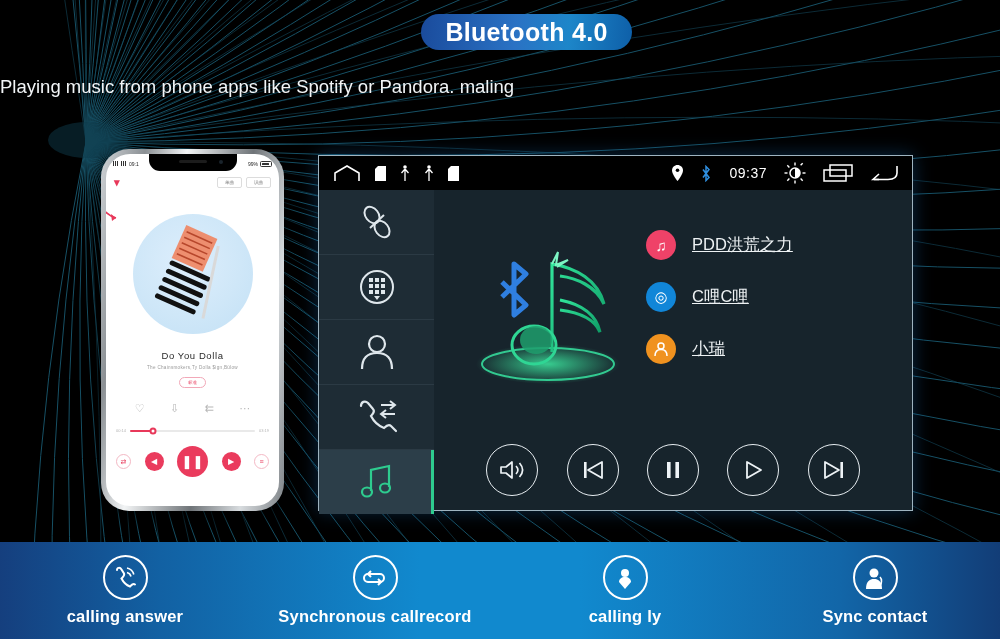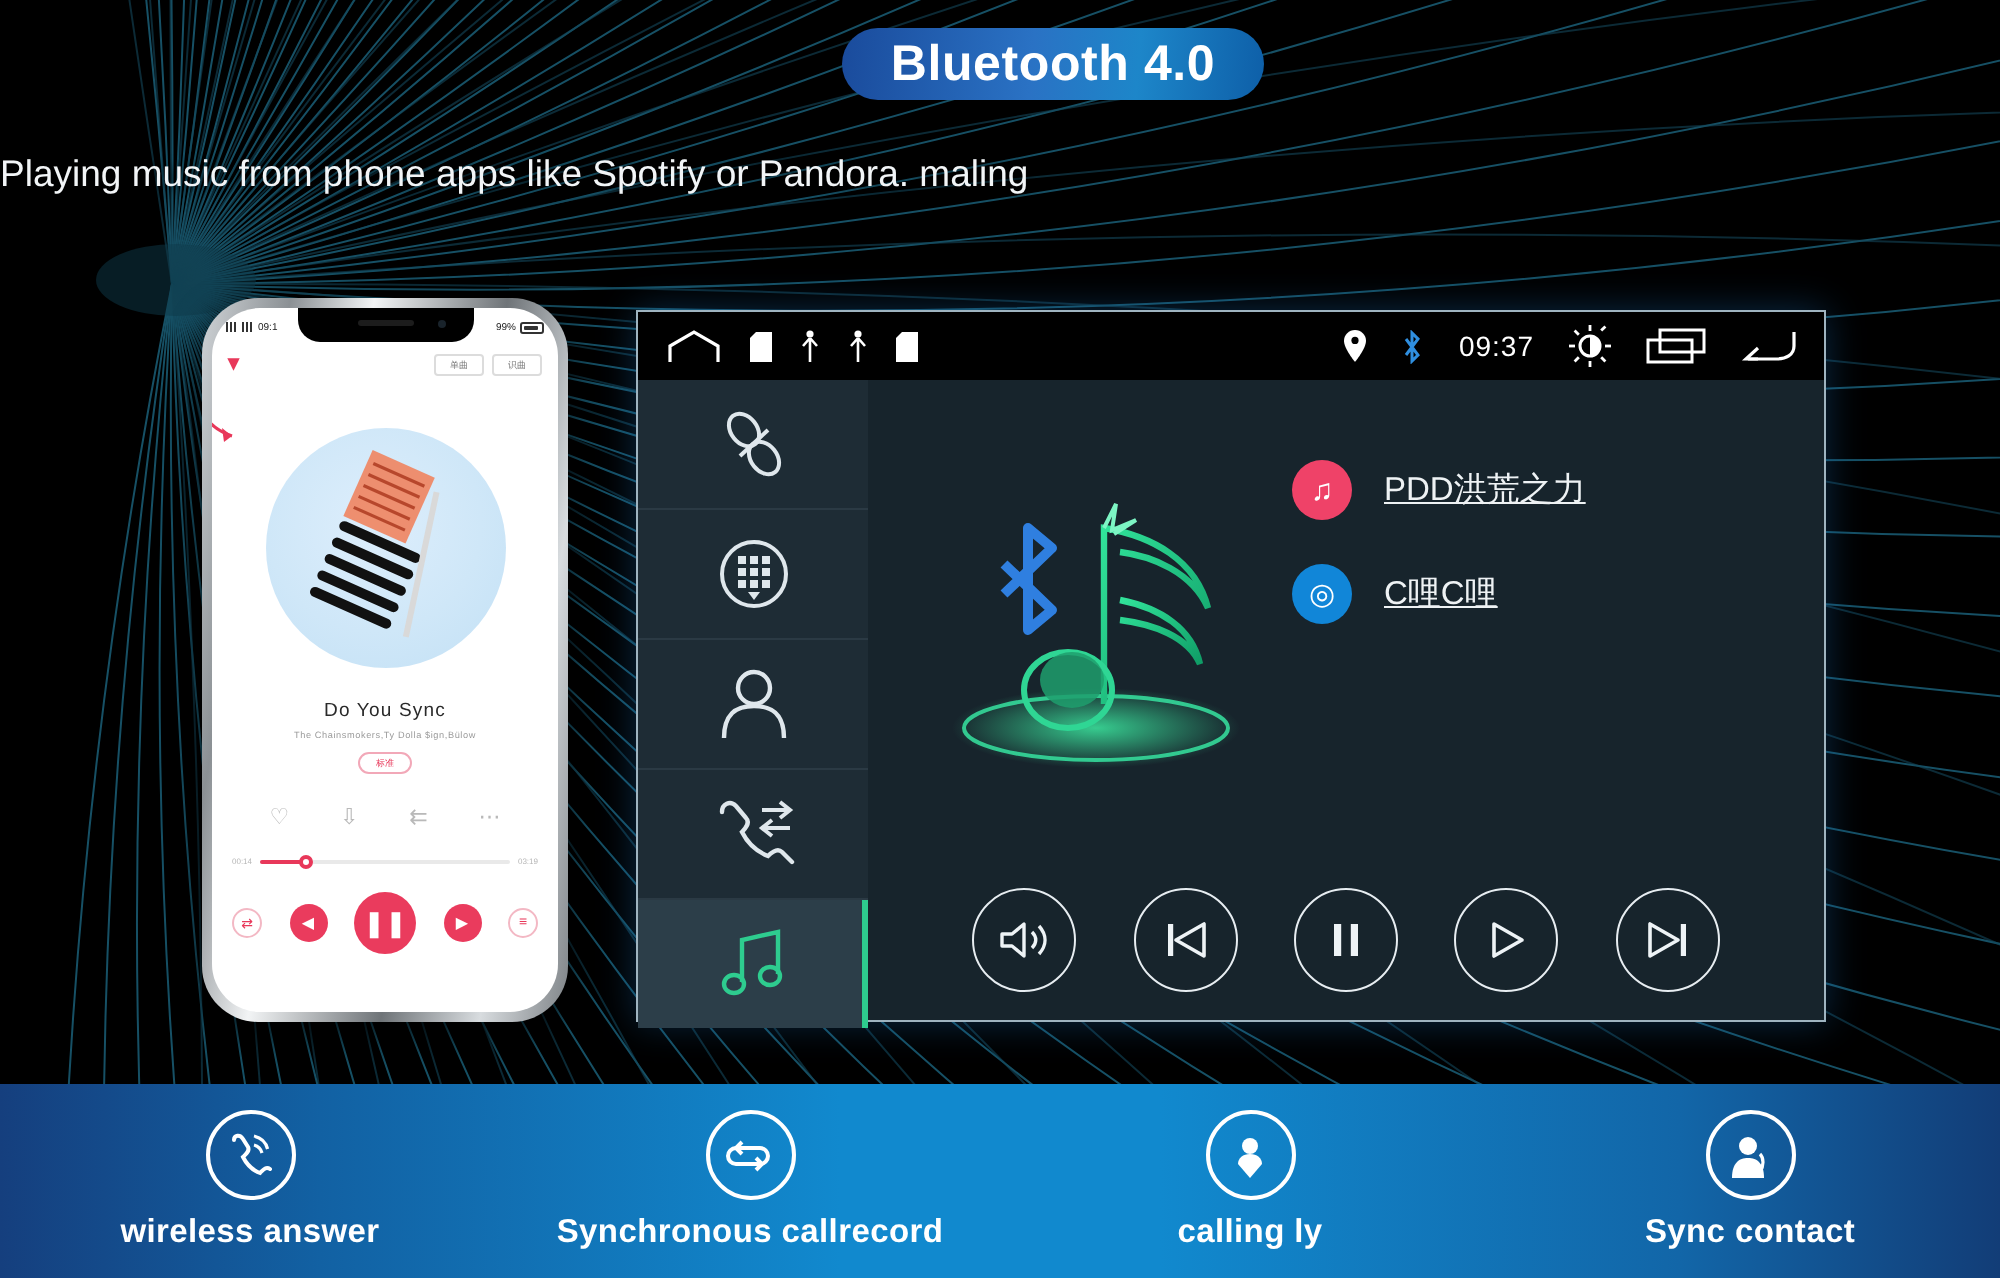--- a/index.html
+++ b/index.html
@@ -345,21 +345,21 @@
           </svg>
         </div>
         <svg class="needle" viewBox="0 0 60 60">
           <path d="M10 8 C 8 28, 16 38, 28 42" stroke="#e8385a" stroke-width="1.6" fill="none"></path>
           <circle cx="10" cy="8" r="2.2" fill="#e8385a"></circle>
           <path d="M28 42 l-5 -4 l1 7 z" fill="#e8385a"></path>
         </svg>
       </div>
 
       <div class="ph-meta">
-        <div class="ph-title">Do You Sync</div>
+        <div class="ph-title">Do You Dolla</div>
         <div class="ph-artist">The Chainsmokers,Ty Dolla $ign,Bülow</div>
         <div class="ph-badge">标准</div>
       </div>
 
       <div class="ph-actionrow">
         <span>♡</span>
         <span>⇩</span>
         <span>⇇</span>
         <span>⋯</span>
       </div>
@@ -516,20 +516,29 @@
 
         <div class="songlist">
           <div class="song-row">
             <span class="song-ico" style="background:#ef4268">♫</span>
             <span class="song-name">PDD洪荒之力</span>
           </div>
           <div class="song-row">
             <span class="song-ico" style="background:#1186d8">◎</span>
             <span class="song-name">C哩C哩</span>
           </div>
+          <div class="song-row">
+            <span class="song-ico" style="background:#f0921f">
+              <svg width="16" height="16" viewBox="0 0 16 16">
+                  <circle cx="8" cy="5" r="3" fill="none" stroke="#fff" stroke-width="1.5"></circle>
+                  <path d="M2 15 C2 10 5 8.5 8 8.5 C11 8.5 14 10 14 15" fill="none" stroke="#fff" stroke-width="1.5"></path>
+                </svg>
+            </span>
+            <span class="song-name">小瑞</span>
+          </div>
         </div>
 
         <div class="hu-controls">
           <div class="cbtn">
             <svg width="26" height="22" viewBox="0 0 26 22">
               <path d="M2 8 H7 L13 3 V19 L7 14 H2 Z" fill="none" stroke="#eef3f6" stroke-width="1.7" stroke-linejoin="round"></path>
               <path d="M17 7 C19.5 9.5 19.5 12.5 17 15" fill="none" stroke="#eef3f6" stroke-width="1.7"></path>
               <path d="M20.5 4 C24.5 8.5 24.5 13.5 20.5 18" fill="none" stroke="#eef3f6" stroke-width="1.7"></path>
             </svg>
           </div>
@@ -564,21 +573,21 @@
 
   <div class="bottom">
     <div class="bcell">
       <span class="bring">
         <svg width="26" height="26" viewBox="0 0 26 26">
           <path d="M5 5 C5 2.5 8 2 9.5 4.5 L12 8.5 C13 10.5 11 12 9.5 13.5 C11.5 17.5 14 20 18 21.5 C19.5 20 21 18 23 19.5" fill="none" stroke="#fff" stroke-width="2" stroke-linecap="round"></path>
           <path d="M15 3 C18.5 3.8 21 6.2 21.8 9.5" fill="none" stroke="#fff" stroke-width="1.6"></path>
           <path d="M15 7.5 C17 8 18.5 9.5 19 11.5" fill="none" stroke="#fff" stroke-width="1.6"></path>
         </svg>
       </span>
-      <span class="blabel">wireless answer</span>
+      <span class="blabel">calling answer</span>
     </div>
     <div class="bcell">
       <span class="bring">
         <svg width="26" height="26" viewBox="0 0 26 26">
           <path d="M6 9 H18 A4 4 0 0 1 18 17 H6 A4 4 0 0 1 6 9 Z" fill="none" stroke="#fff" stroke-width="2"></path>
           <path d="M9 6 L6 9 L9 12" fill="none" stroke="#fff" stroke-width="2"></path>
           <path d="M16 14 L19 17 L16 20" fill="none" stroke="#fff" stroke-width="2"></path>
         </svg>
       </span>
       <span class="blabel">Synchronous callrecord</span>

